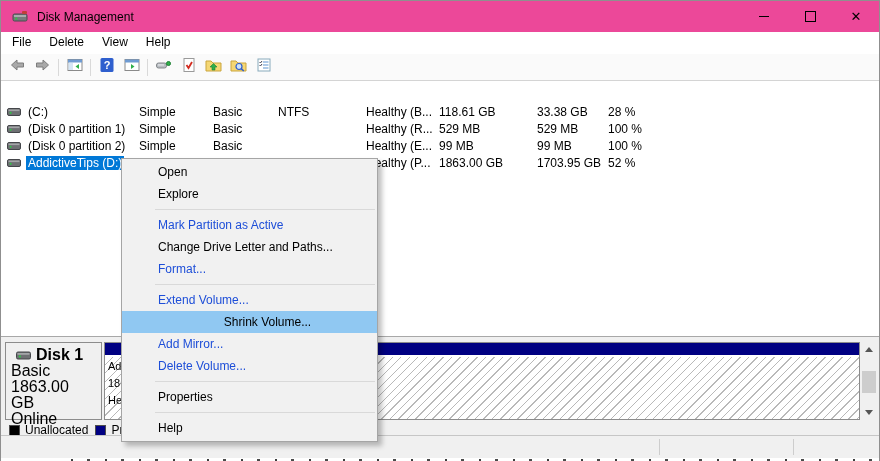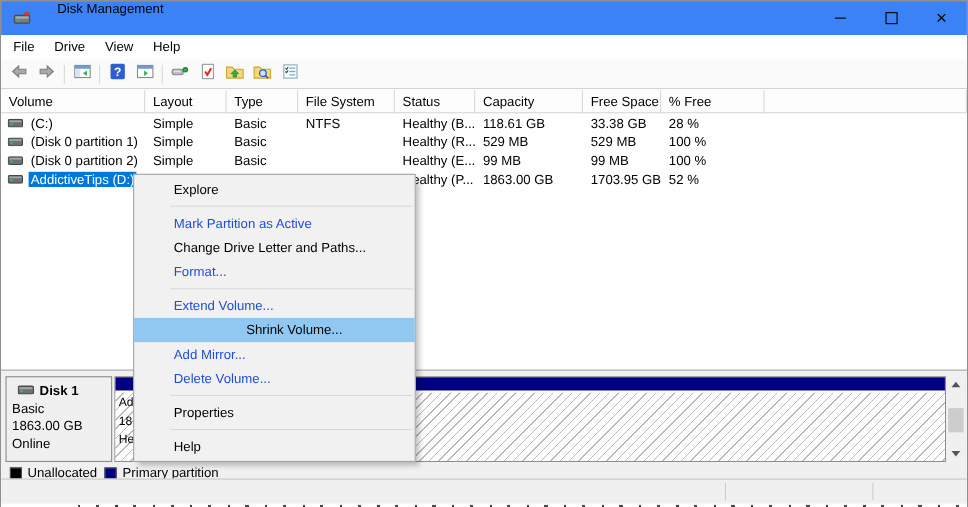--- a/index.html
+++ b/index.html
@@ -1,20 +1,20 @@
 <!DOCTYPE html>
 <html><head>
 <meta charset="utf-8">
 <style>
   html,body{margin:0;padding:0;width:880px;height:461px;overflow:hidden;
     font-family:"Liberation Sans", sans-serif;-webkit-font-smoothing:antialiased;}
   .window{position:absolute;inset:0;background:#fff;border:1px solid #8f8f8f;box-sizing:border-box;}
 
   
-  .titlebar{position:absolute;top:0;left:0;right:0;height:31px;background:#3b82f6;display:flex;gap:15px;}
+  .titlebar{position:absolute;top:0;left:0;right:0;height:31px;background:#ec4899;display:flex;align-items:center;}
   .title-icon{margin-left:11px;display:flex;align-items:center;}
   .title-text{margin-left:8px;font-size:12px;color:#000;}
   .win-controls{position:absolute;right:0;top:0;height:31px;display:flex;}
   .wc-btn{width:46px;height:31px;display:flex;align-items:center;justify-content:center;}
   .glyph-min{width:10px;height:1px;background:#000;}
   .glyph-max{width:9px;height:9px;border:1px solid #000;}
   .glyph-close{font-size:13px;color:#000;line-height:1;}
 
   
   .menubar{position:absolute;top:31px;left:0;right:0;height:22px;background:#fff;display:flex;padding-left:2px;}
@@ -34,21 +34,21 @@
   .rows{position:absolute;top:21px;left:0;right:0;}
   .trow{height:17px;display:flex;align-items:center;font-size:12px;color:#000;}
   .tcell{box-sizing:border-box;padding-left:7px;white-space:nowrap;overflow:hidden;}
   .vol-cell{display:flex;align-items:center;padding-left:6px;}
   .vol-label{margin-left:7px;white-space:nowrap;}
   .vol-label.sel{background:#0078d7;color:#fff;padding:0 2px;margin-left:5px;}
 
   
   .bottom-pane{position:absolute;top:335px;left:0;right:0;height:99px;background:#f0f0f0;border-top:1px solid #a8a8a8;box-sizing:border-box;}
   .disk-box{position:absolute;left:4px;top:5px;width:97px;height:78px;border:1px solid #8c8c8c;background:#f0f0f0;
-    box-sizing:border-box;padding:4px 5px;font-size:12px;line-height:16px;color:#000;}
+    box-sizing:border-box;padding:4px 5px;font-size:16px;line-height:16px;color:#000;}
   .disk-title{display:flex;align-items:center;font-weight:bold;}
   .disk-title span{margin-left:5px;}
   .partition{position:absolute;left:103px;top:5px;width:756px;height:78px;border:1px solid #8c8c8c;background:#fff;box-sizing:border-box;}
   .part-bar{position:absolute;top:0;left:0;right:0;height:12px;background:#000082;}
   .part-body{position:absolute;top:14px;left:0;right:0;bottom:0;
     background:repeating-linear-gradient(135deg,#ffffff 0 5px,#b9b9b9 5px 6px);}
   .part-text{position:absolute;top:15px;left:3px;font-size:11px;line-height:17px;color:#000;}
   .vscroll{position:absolute;right:2px;top:5px;width:16px;height:78px;background:#f0f0f0;}
   .sarrow{position:absolute;left:0;width:16px;height:15px;display:flex;align-items:center;justify-content:center;}
   .sarrow.up{top:0;} .sarrow.down{bottom:0;}
@@ -98,21 +98,21 @@
           <div class="glyph-max"></div>
         </div>
       <div class="wc-btn">
           <span class="glyph-close">✕</span>
         </div>
     </div>
   </div>
 
   <div class="menubar" id="menubar">
       <div class="menu-item">File</div>
-      <div class="menu-item">Drive</div>
+      <div class="menu-item">Delete</div>
       <div class="menu-item">View</div>
       <div class="menu-item">Help</div>
     </div>
 
   <div class="toolbar" id="toolbar">
       <div class="tool-btn">
         <span><svg width="17" height="16" viewBox="0 0 17 16">
             <path d="M8 3 L2.5 8 L8 13 L8 10 L14.5 10 L14.5 6 L8 6 Z" fill="#a9a9a9" stroke="#7d7d7d"></path>
           </svg></span>
       </div>
@@ -177,31 +177,20 @@
             <line x1="7" y1="5" x2="12.5" y2="5" stroke="#7aa7d8" stroke-width="1.2"></line>
             <line x1="7" y1="8" x2="12.5" y2="8" stroke="#7aa7d8" stroke-width="1.2"></line>
             <line x1="7" y1="11" x2="12.5" y2="11" stroke="#7aa7d8" stroke-width="1.2"></line>
             <path d="M3.5 5 l1 1 l1.5 -2" fill="none" stroke="#445" stroke-width="1"></path>
             <path d="M3.5 8 l1 1 l1.5 -2" fill="none" stroke="#445" stroke-width="1"></path>
           </svg></span>
       </div>
     </div>
 
   <div class="list-pane">
-    <div class="header-row" id="header-row">
-        <div class="hcell" style="width: 131px;">Volume</div>
-        <div class="hcell" style="width: 74px;">Layout</div>
-        <div class="hcell" style="width: 65px;">Type</div>
-        <div class="hcell" style="width: 88px;">File System</div>
-        <div class="hcell" style="width: 73px;">Status</div>
-        <div class="hcell" style="width: 98px;">Capacity</div>
-        <div class="hcell" style="width: 71px;">Free Space</div>
-        <div class="hcell" style="width: 94px;">% Free</div>
-        <div class="hcell" style="flex: 1 1 0%;"></div>
-      </div>
     <div class="rows" id="rows">
         <div class="trow">
           <div class="tcell vol-cell" style="width: 131px;">
             <span><svg width="14" height="8" viewBox="0 0 14 8">
                 <rect x="0.5" y="0.5" width="13" height="7" rx="1.5" fill="#6e7073" stroke="#44464a"></rect>
                 <rect x="1.5" y="1.5" width="11" height="1.6" fill="#a3a5a8"></rect>
                 <circle cx="3.6" cy="4.8" r="1.1" fill="#35c04a"></circle>
               </svg></span>
             <span class="vol-label">(C:)</span>
           </div>
@@ -318,20 +307,21 @@
 
   <div class="statusbar">
     <div class="sb-div" style="left:658px"></div>
     <div class="sb-div" style="left:792px"></div>
   </div>
   <div class="bottom-strip">
     <div class="strip-marks"></div>
   </div>
 
   <div class="context-menu" id="context-menu">
+      <div class="mi enabled">Open</div>
       <div class="mi enabled">Explore</div>
       <div class="msep">
         <div class="msep-line"></div>
       </div>
       <div class="mi disabled">Mark Partition as Active</div>
       <div class="mi enabled">Change Drive Letter and Paths...</div>
       <div class="mi disabled">Format...</div>
       <div class="msep">
         <div class="msep-line"></div>
       </div>

